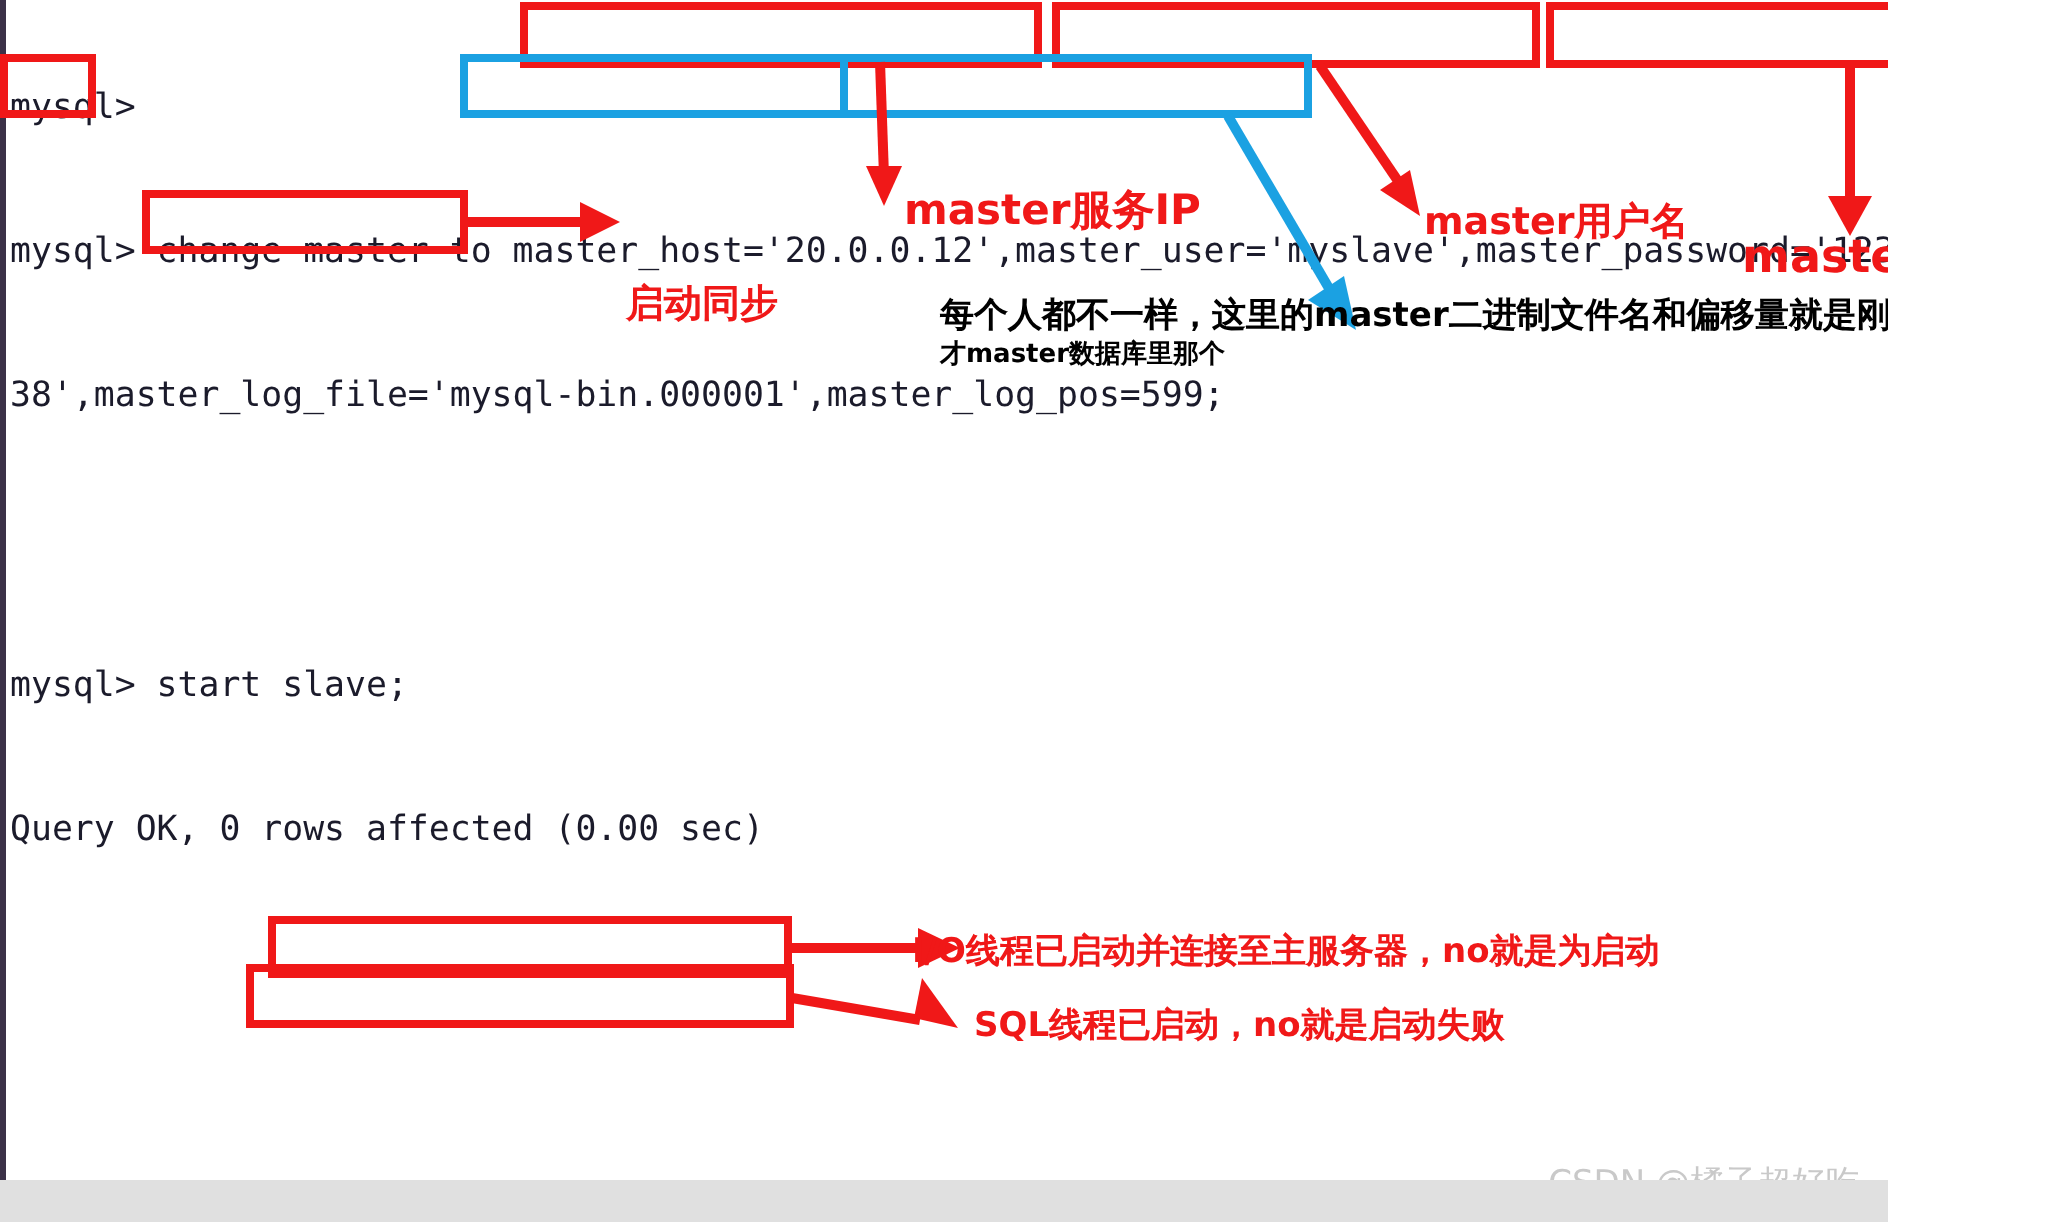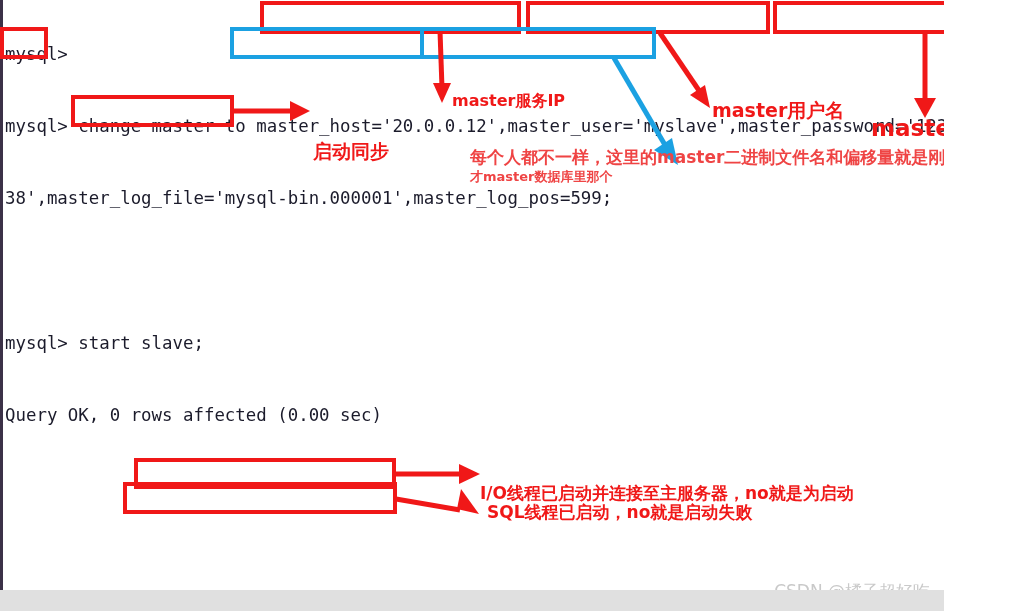--- a/index.html
+++ b/index.html
@@ -50,21 +50,21 @@
     width: 1027px; height: 611px;
     pointer-events: none;
   }
   .note {
     position: absolute;
     font-family: "DejaVu Sans", "Liberation Sans", sans-serif;
     font-weight: bold;
     white-space: pre;
   }
   .note-red { color: #f01818; }
-  .note-blue { color: #ef4444; }
+  .note-blue { color: #000000; }
 
   .watermark {
     position: absolute;
     right: 14px;
     top: 580px;
     color: #c9c9c9;
     font-family: "DejaVu Sans", "Liberation Sans", sans-serif;
     font-size: 17px;
     white-space: pre;
   }
@@ -155,31 +155,31 @@
 
     <g>
       <path d="M 396 499 L 460 510" stroke="#f01818" stroke-width="5" fill="none"></path>
       <path d="M 479 514 L 457 509 L 461 489 Z" fill="#f01818"></path>
     </g>
 
   </svg>
 
   <div class="note note-red" style="left:313px; top:99px; font-size:19px;margin-top:40px;">启动同步</div>
 
-  <div class="note note-red" style="left:452px; top:91px; font-size:16px;">master服务IP</div>
+  <div class="note note-red" style="left:452px; top:91px; font-size:21px;">master服务IP</div>
 
   <div class="note note-red" style="left:684px; top:98px; font-size:19px;margin-left:28px;">master用户名</div>
 
   <div class="note note-red" style="left:871px; top:113px; font-size:23px;">master用户密码</div>
 
   <div class="note note-blue" style="left:470px; top:146px; font-size:17px;">每个人都不一样，这里的master二进制文件名和偏移量就是刚</div>
 
   <div class="note note-blue" style="left:470px; top:168px; font-size:13px;">才master数据库里那个</div>
 
-  <div class="note note-red" style="left:480px; top:464px; font-size:17px;margin-top:18px;">I/O线程已启动并连接至主服务器，no就是为启动</div>
+  <div class="note note-red" style="left:456px; top:464px; font-size:17px;">I/O线程已启动并连接至主服务器，no就是为启动</div>
 
   <div class="note note-red" style="left:487px; top:501px; font-size:17px;">SQL线程已启动，no就是启动失败</div>
 
   <div class="watermark">CSDN @橘子超好吃</div>
 
   <div id="bottom-bar"></div>
 
 </div>
 
 </body></html>

